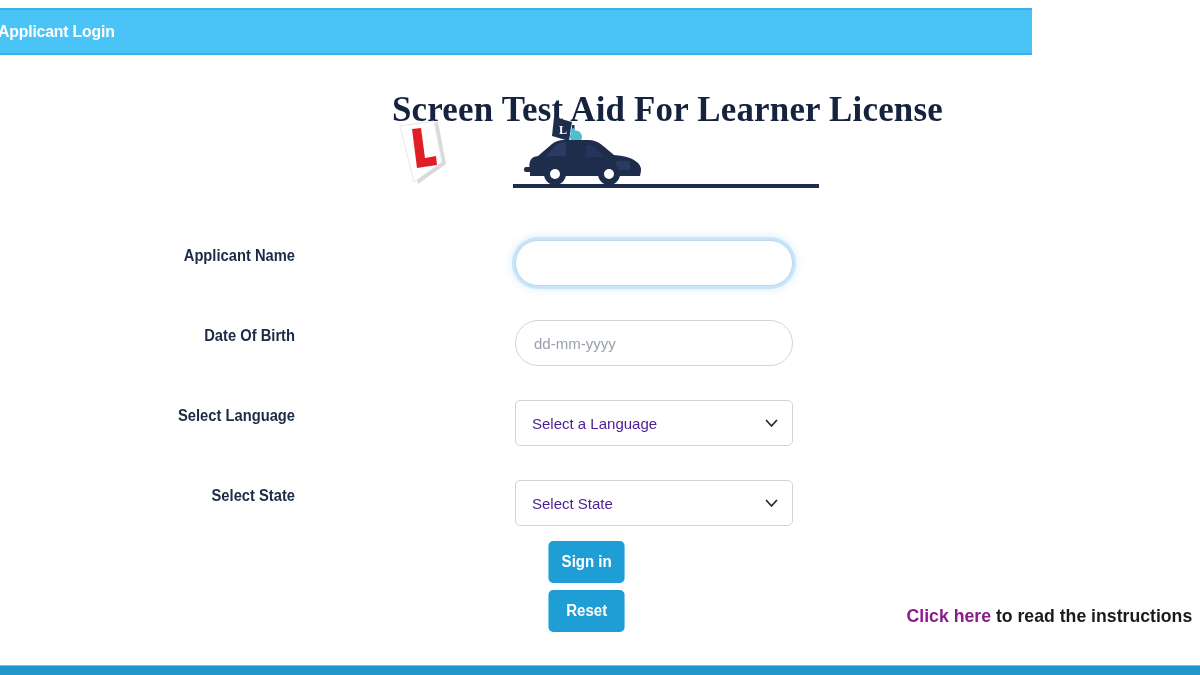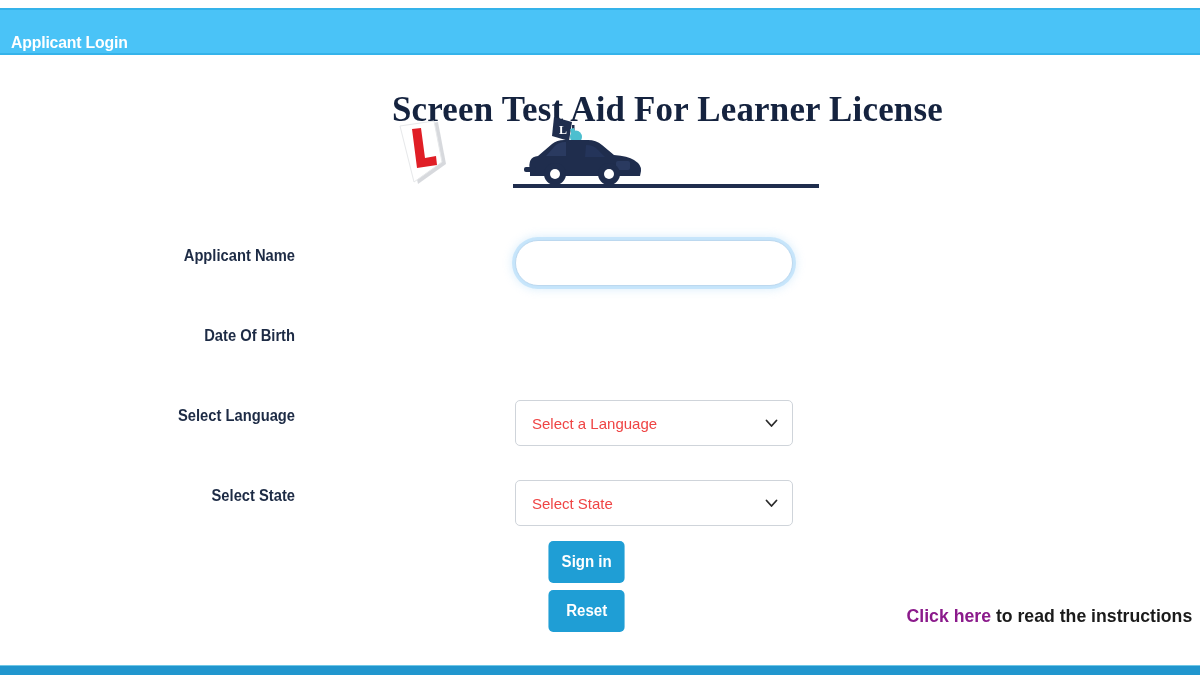--- a/index.html
+++ b/index.html
@@ -23,28 +23,27 @@
   
   .top-spacer {
     position: absolute;
     left: 0; top: 0;
     width: 1200px; height: 8px;
     background: #ffffff;
   }
   .header-bar {
     position: absolute;
     left: 0; top: 8px;
-    width: 1200px;
+    width: 1032px;
     height: 47px;
     background: #4ac3f7;
     border-top: 2px solid #35b3ea;
     border-bottom: 2px solid #35b3ea;
     display: flex;
-    align-items: flex-end;
-    padding-left: 13px;
+    align-items: center;
   }
   .header-title {
     color: #ffffff;
     font-size: 17px;
     font-weight: bold;
     letter-spacing: -0.2px;
     padding-left: 0px;
     margin-left: -2px;
     font-family: "Liberation Sans", sans-serif;
     transform: scaleX(0.93);
@@ -162,21 +161,21 @@
     border: 1px solid #cfd4da;
     border-radius: 5px;
     background: #ffffff;
     display: flex;
     align-items: center;
     padding: 0 16px;
   }
   .select-text {
     font-family: "Liberation Sans", sans-serif;
     font-size: 15px;
-    color: #ef4444;
+    color: #4c1d95;
     white-space: nowrap;
   }
   .chevron {
     position: absolute;
     right: 14px;
     top: 50%;
     transform: translateY(-50%);
     width: 13px;
     height: 13px;
   }
@@ -297,20 +296,23 @@
 
     <div class="form-row">
       <div class="form-label" style="top:22px;">Applicant Name</div>
       <div class="field-wrap" style="top:15px;">
         <input class="text-field focused" type="text" placeholder="" style="">
       </div>
     </div>
 
     <div class="form-row">
       <div class="form-label" style="top:22px;">Date Of Birth</div>
+      <div class="field-wrap" style="top:15px;">
+        <input class="text-field" type="text" placeholder="dd-mm-yyyy" style="">
+      </div>
     </div>
 
     <div class="form-row">
       <div class="form-label" style="top:22px;">Select Language</div>
       <div class="field-wrap" style="top:15px;">
         <div class="select-box">
           <span class="select-text">Select a Language</span>
           <span class="chevron">
             <svg width="13" height="13" viewBox="0 0 13 13">
               <path d="M1.5 4 L6.5 9.5 L11.5 4" fill="none" stroke="#2b2b2b" stroke-width="1.8" stroke-linecap="round" stroke-linejoin="round"></path>

